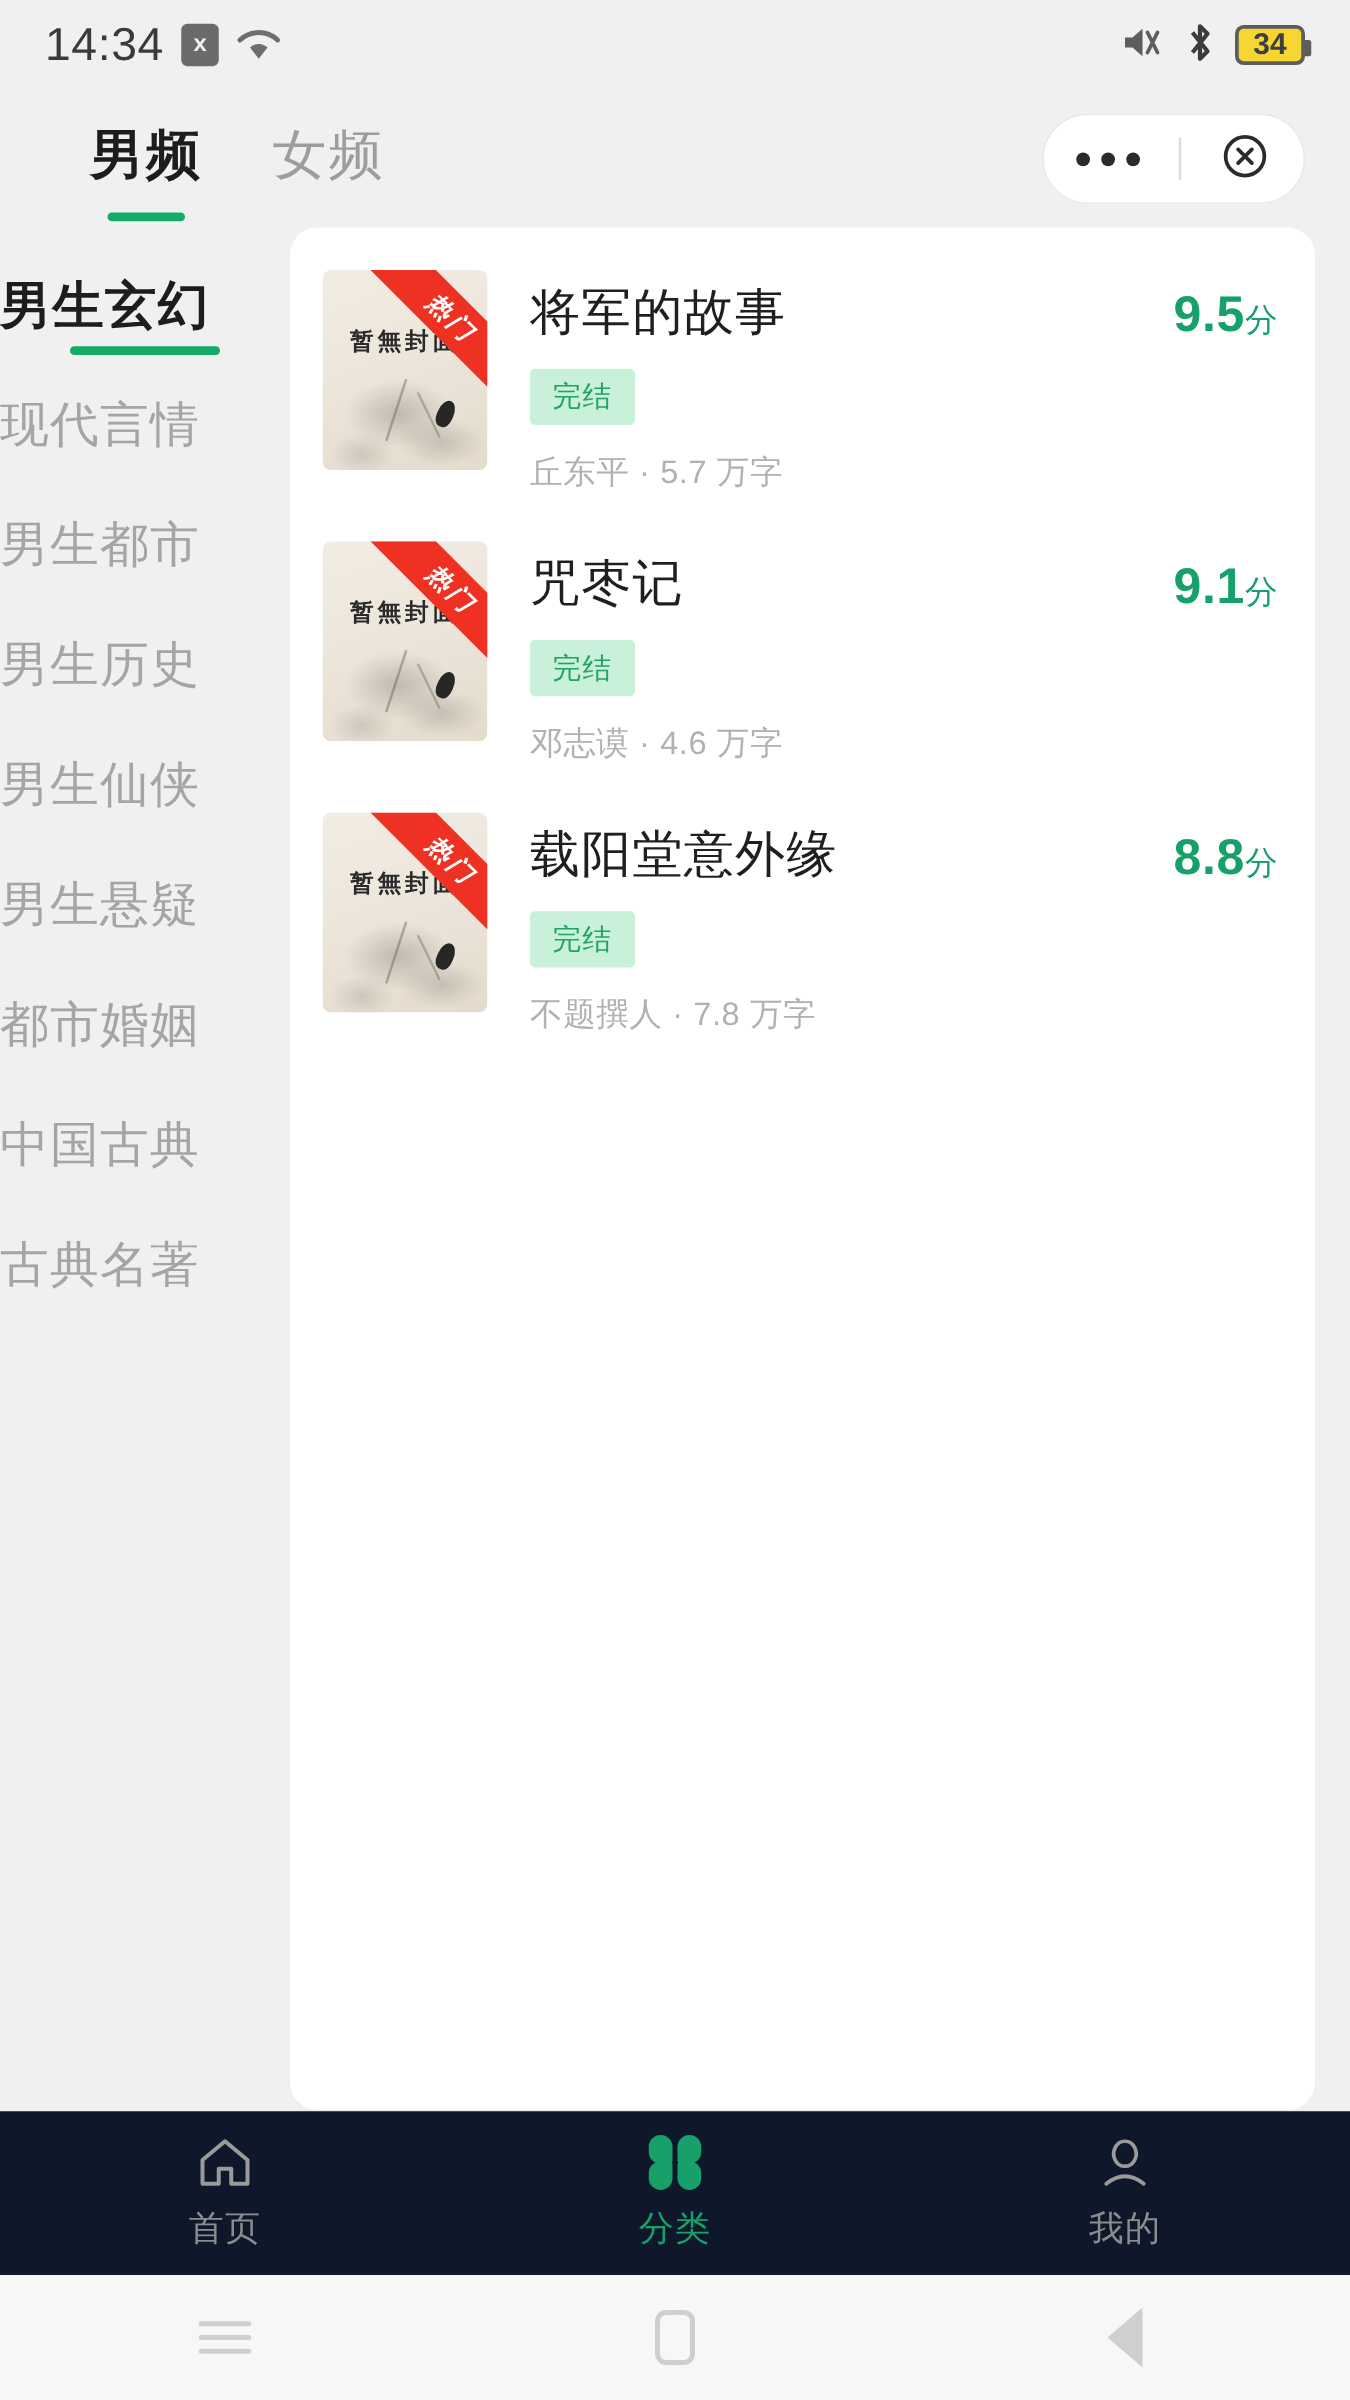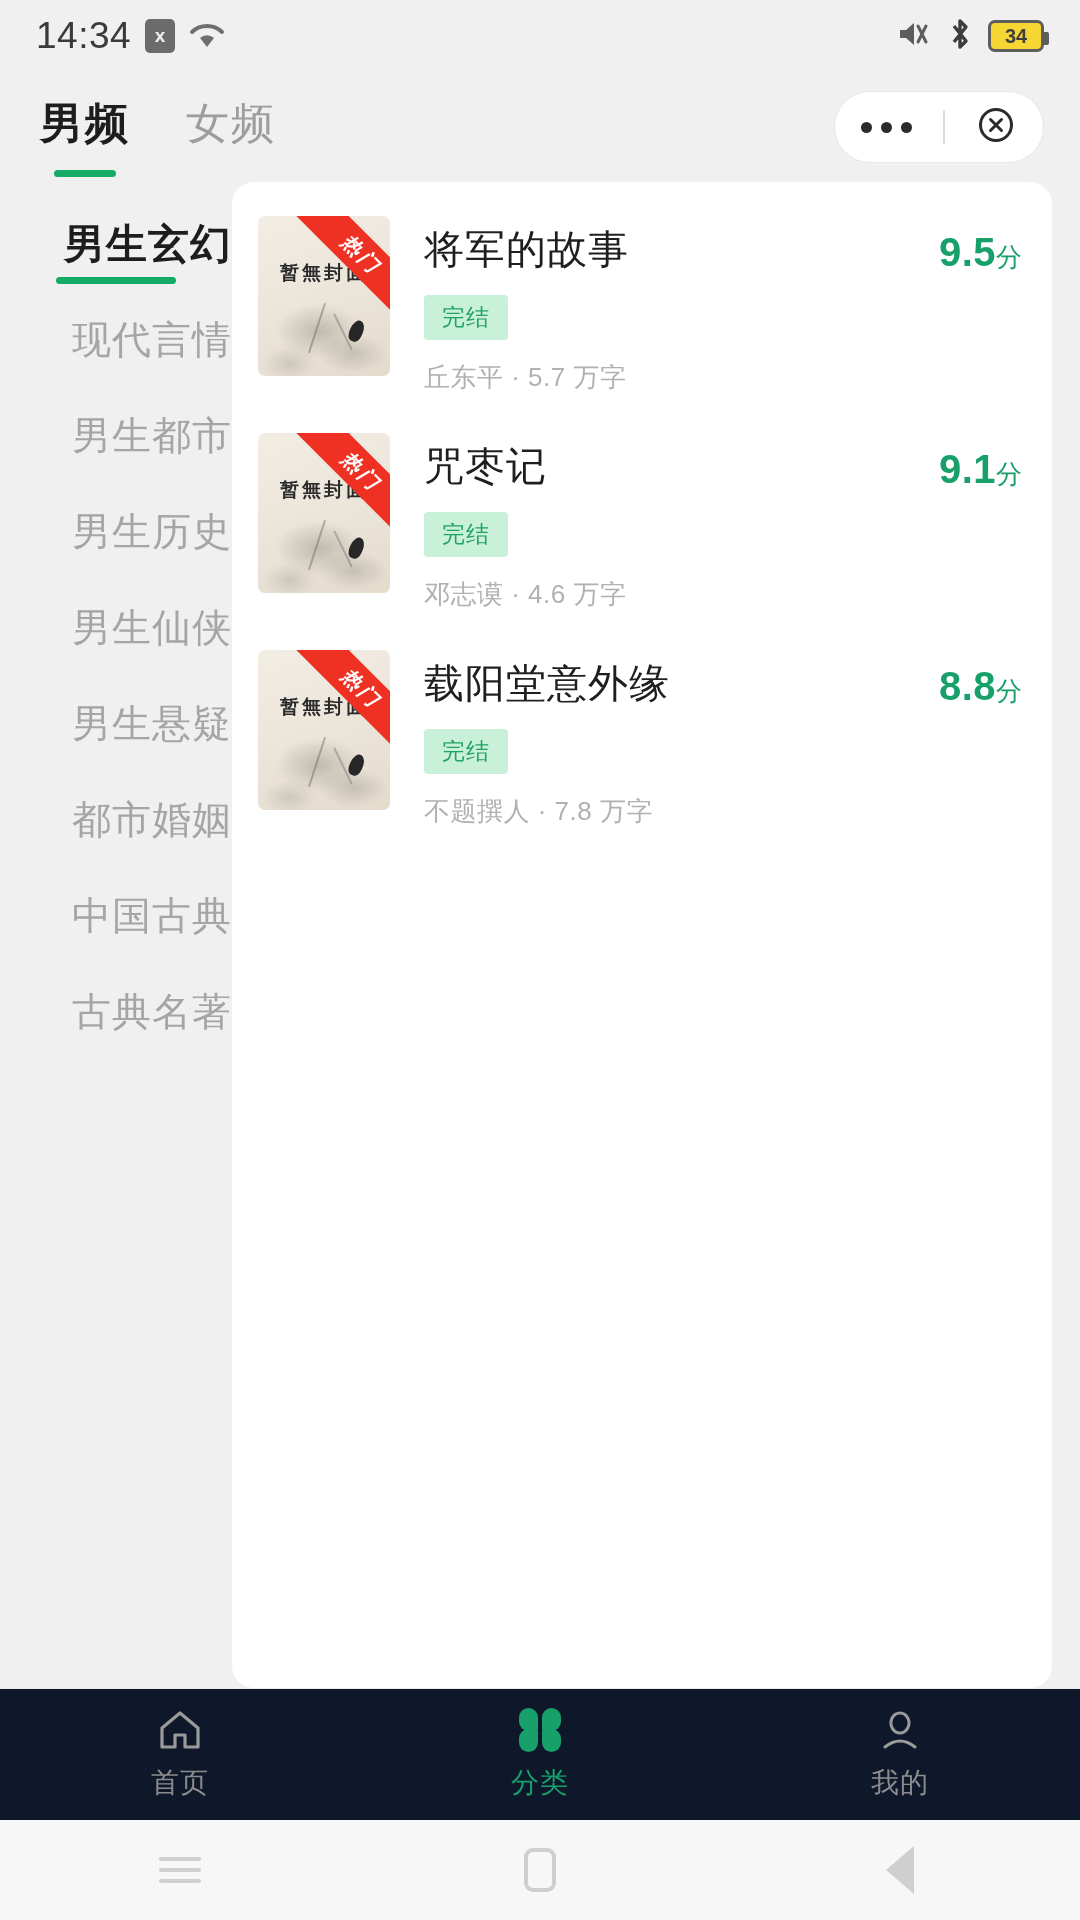--- a/index.html
+++ b/index.html
@@ -28,26 +28,26 @@
   .sb-right{ display:flex; align-items:center; gap:15px; }
   .battery{
     width:56px;height:32px;border:3px solid #5d5d5d;border-radius:7px;
     position:relative;background:#f6d633;
     display:flex;align-items:center;justify-content:center;
   }
   .battery:after{
     content:"";position:absolute;right:-8px;top:9px;width:5px;height:13px;
     background:#5d5d5d;border-radius:0 2px 2px 0;
   }
-  .battery span{ font-size:20px;color:#3f3f3f;font-weight:700; }
+  .battery span{ font-size:24px;color:#3f3f3f;font-weight:700; }
 
   
   .topbar{
     height:110px; display:flex; align-items:center;
-    padding:0 36px 0 40px; justify-content:space-between;
+    padding:0 36px 0 72px; justify-content:space-between;
     background:#f0f0f0;
   }
   .gender-tabs{ display:flex; align-items:flex-end; gap:56px; }
   .gtab{ position:relative; padding-bottom:6px; cursor:pointer; }
   .gtab .lbl{ font-size:43px; color:#9d9d9d; letter-spacing:2px; }
   .gtab.active .lbl{ color:#1d1d1d; font-weight:700; }
   .gtab.active:after{
     content:""; position:absolute; left:50%; transform:translateX(-50%);
     bottom:-18px; width:62px; height:7px; border-radius:4px; background:#14ab66;
   }
@@ -67,21 +67,21 @@
   }
 
   
   .sidebar{
     width:232px; flex:none; padding-top:14px;
     display:flex; flex-direction:column; align-items:center;
     background:#f0f0f0;
   }
   .cat{
     width:100%; height:96px; display:flex; flex-direction:column;
-    align-items:flex-end; justify-content:center; position:relative; cursor:pointer;
+    align-items:flex-start; justify-content:center; position:relative; cursor:pointer;
   }
   .cat .ct{ font-size:39px; color:#a5a5a5; letter-spacing:1px; white-space:nowrap; }
   .cat.active .ct{ color:#1d1d1d; font-weight:700; font-size:41px; }
   .cat.active:after{
     content:""; position:absolute; bottom:8px; left:50%; transform:translateX(-50%);
     width:120px;height:7px;border-radius:4px;background:#14ab66;
   }
 
   
   .panel{

